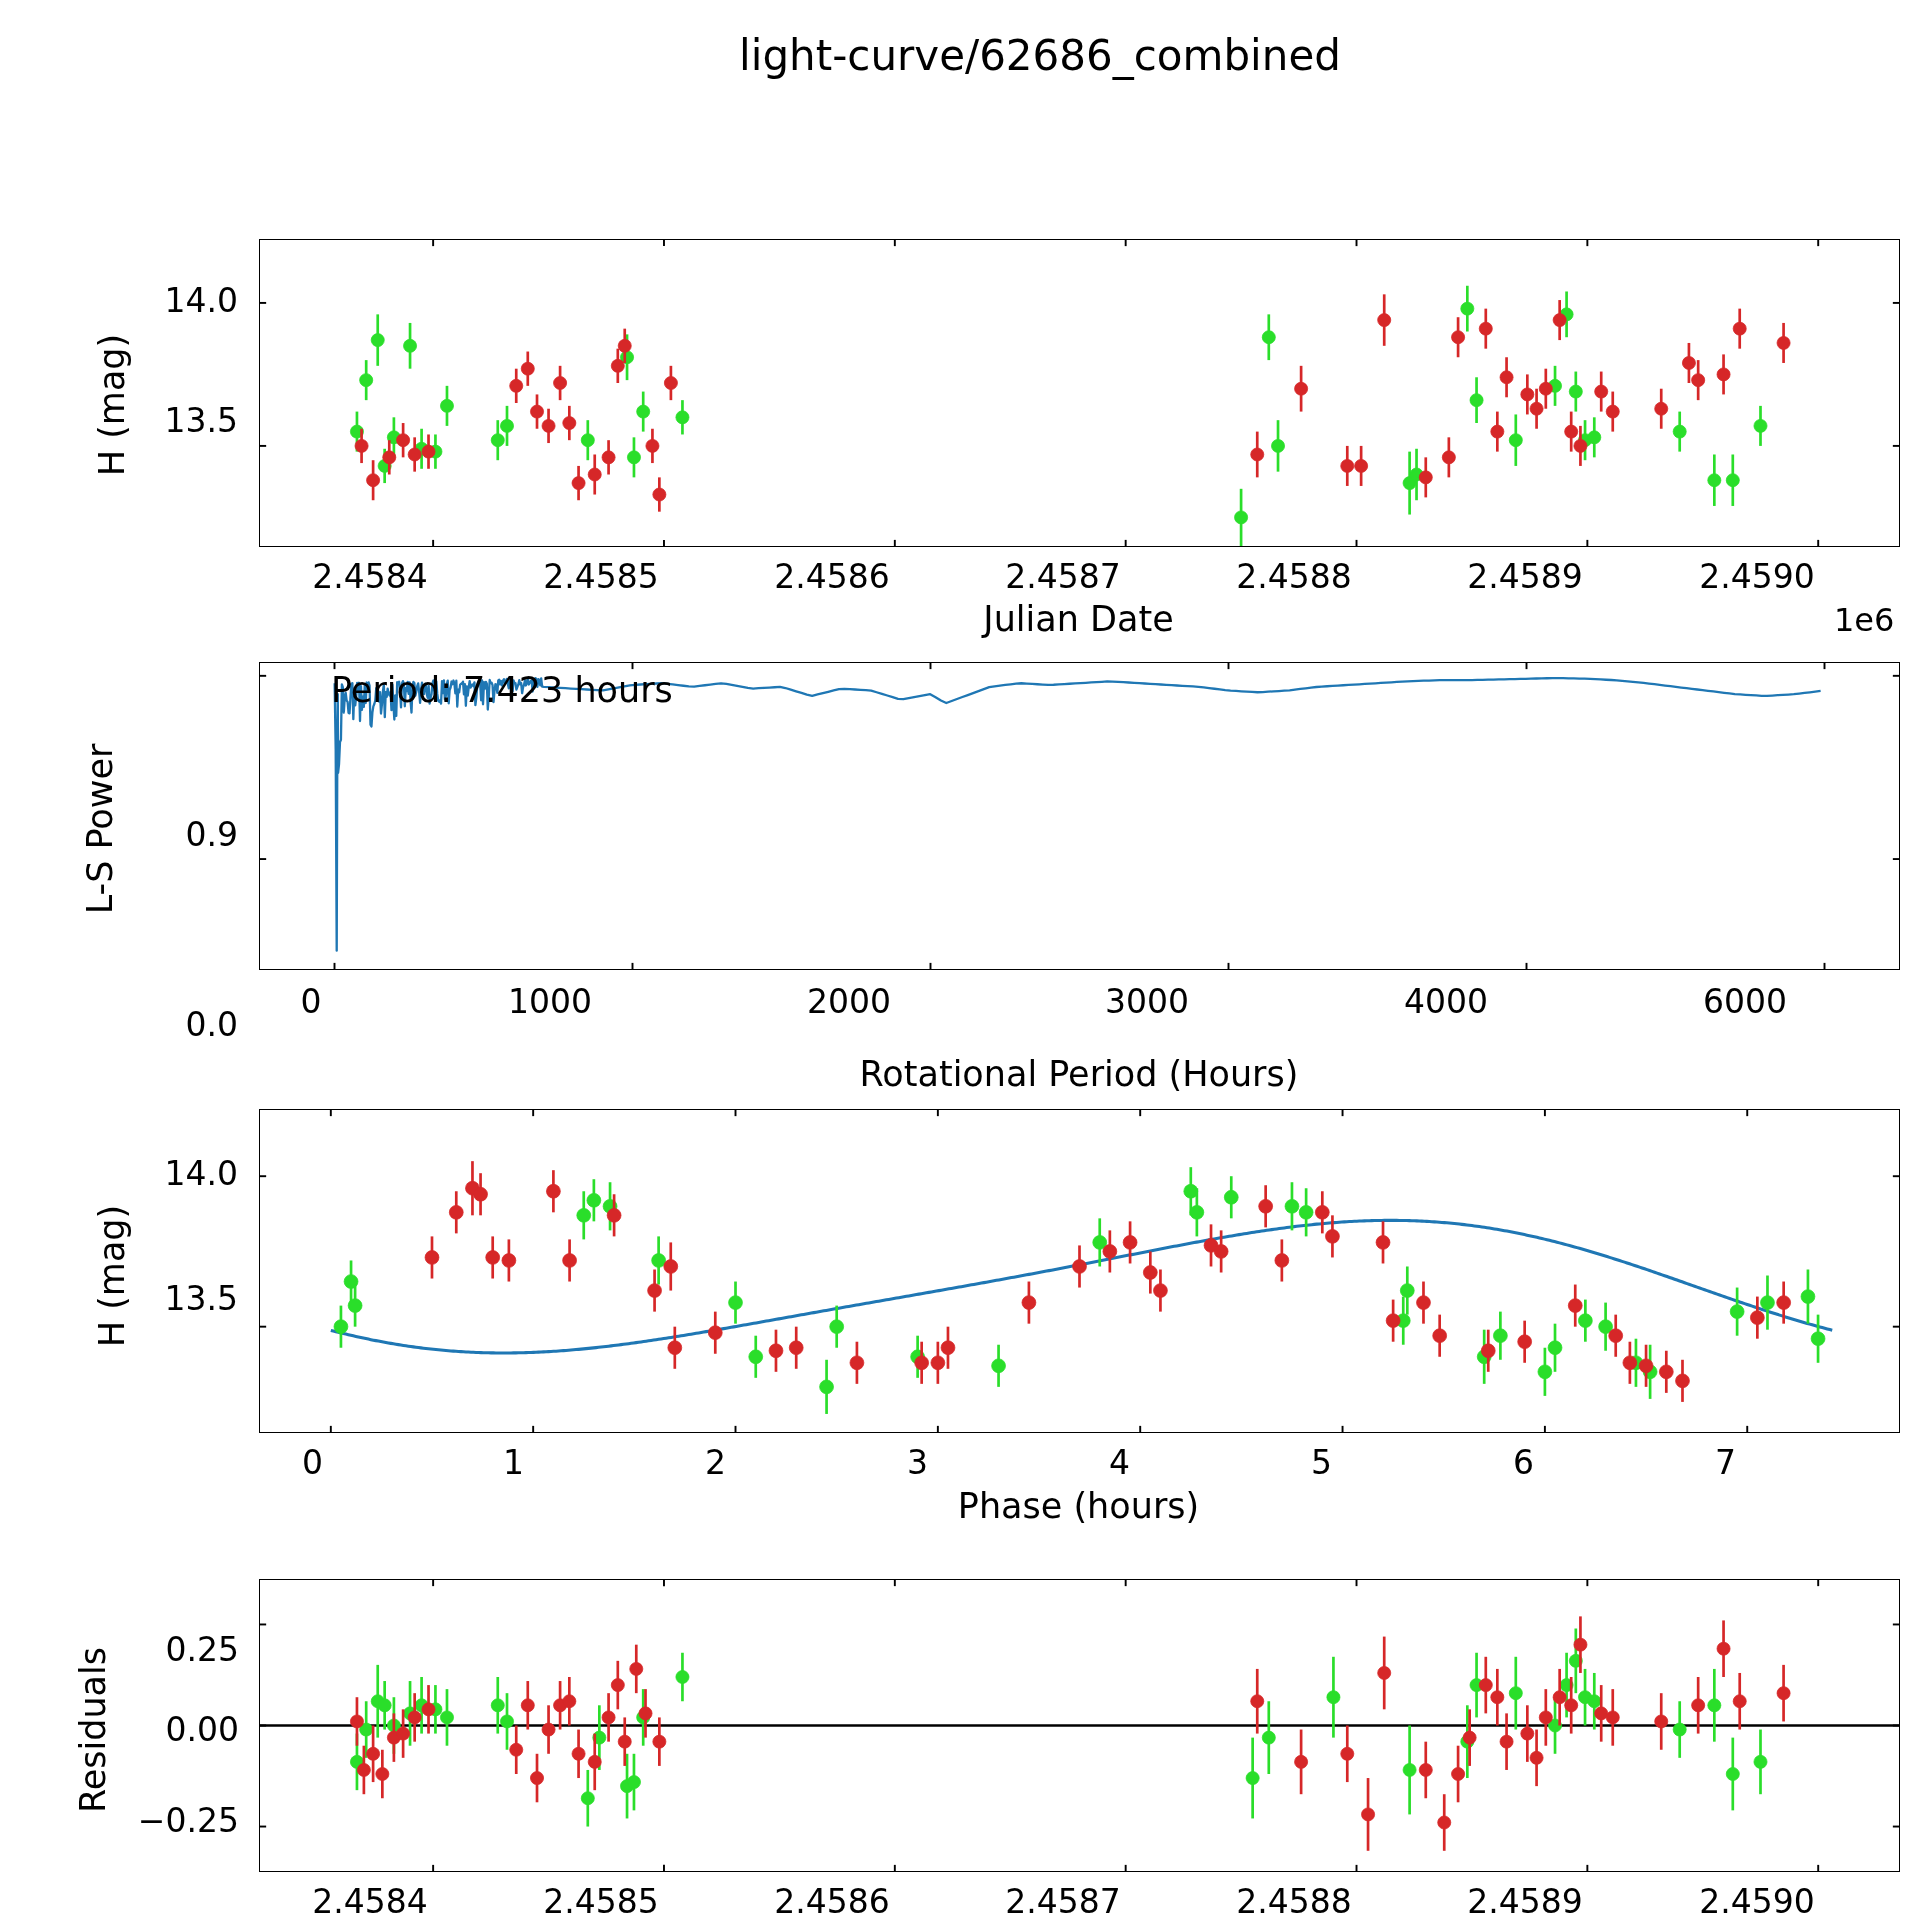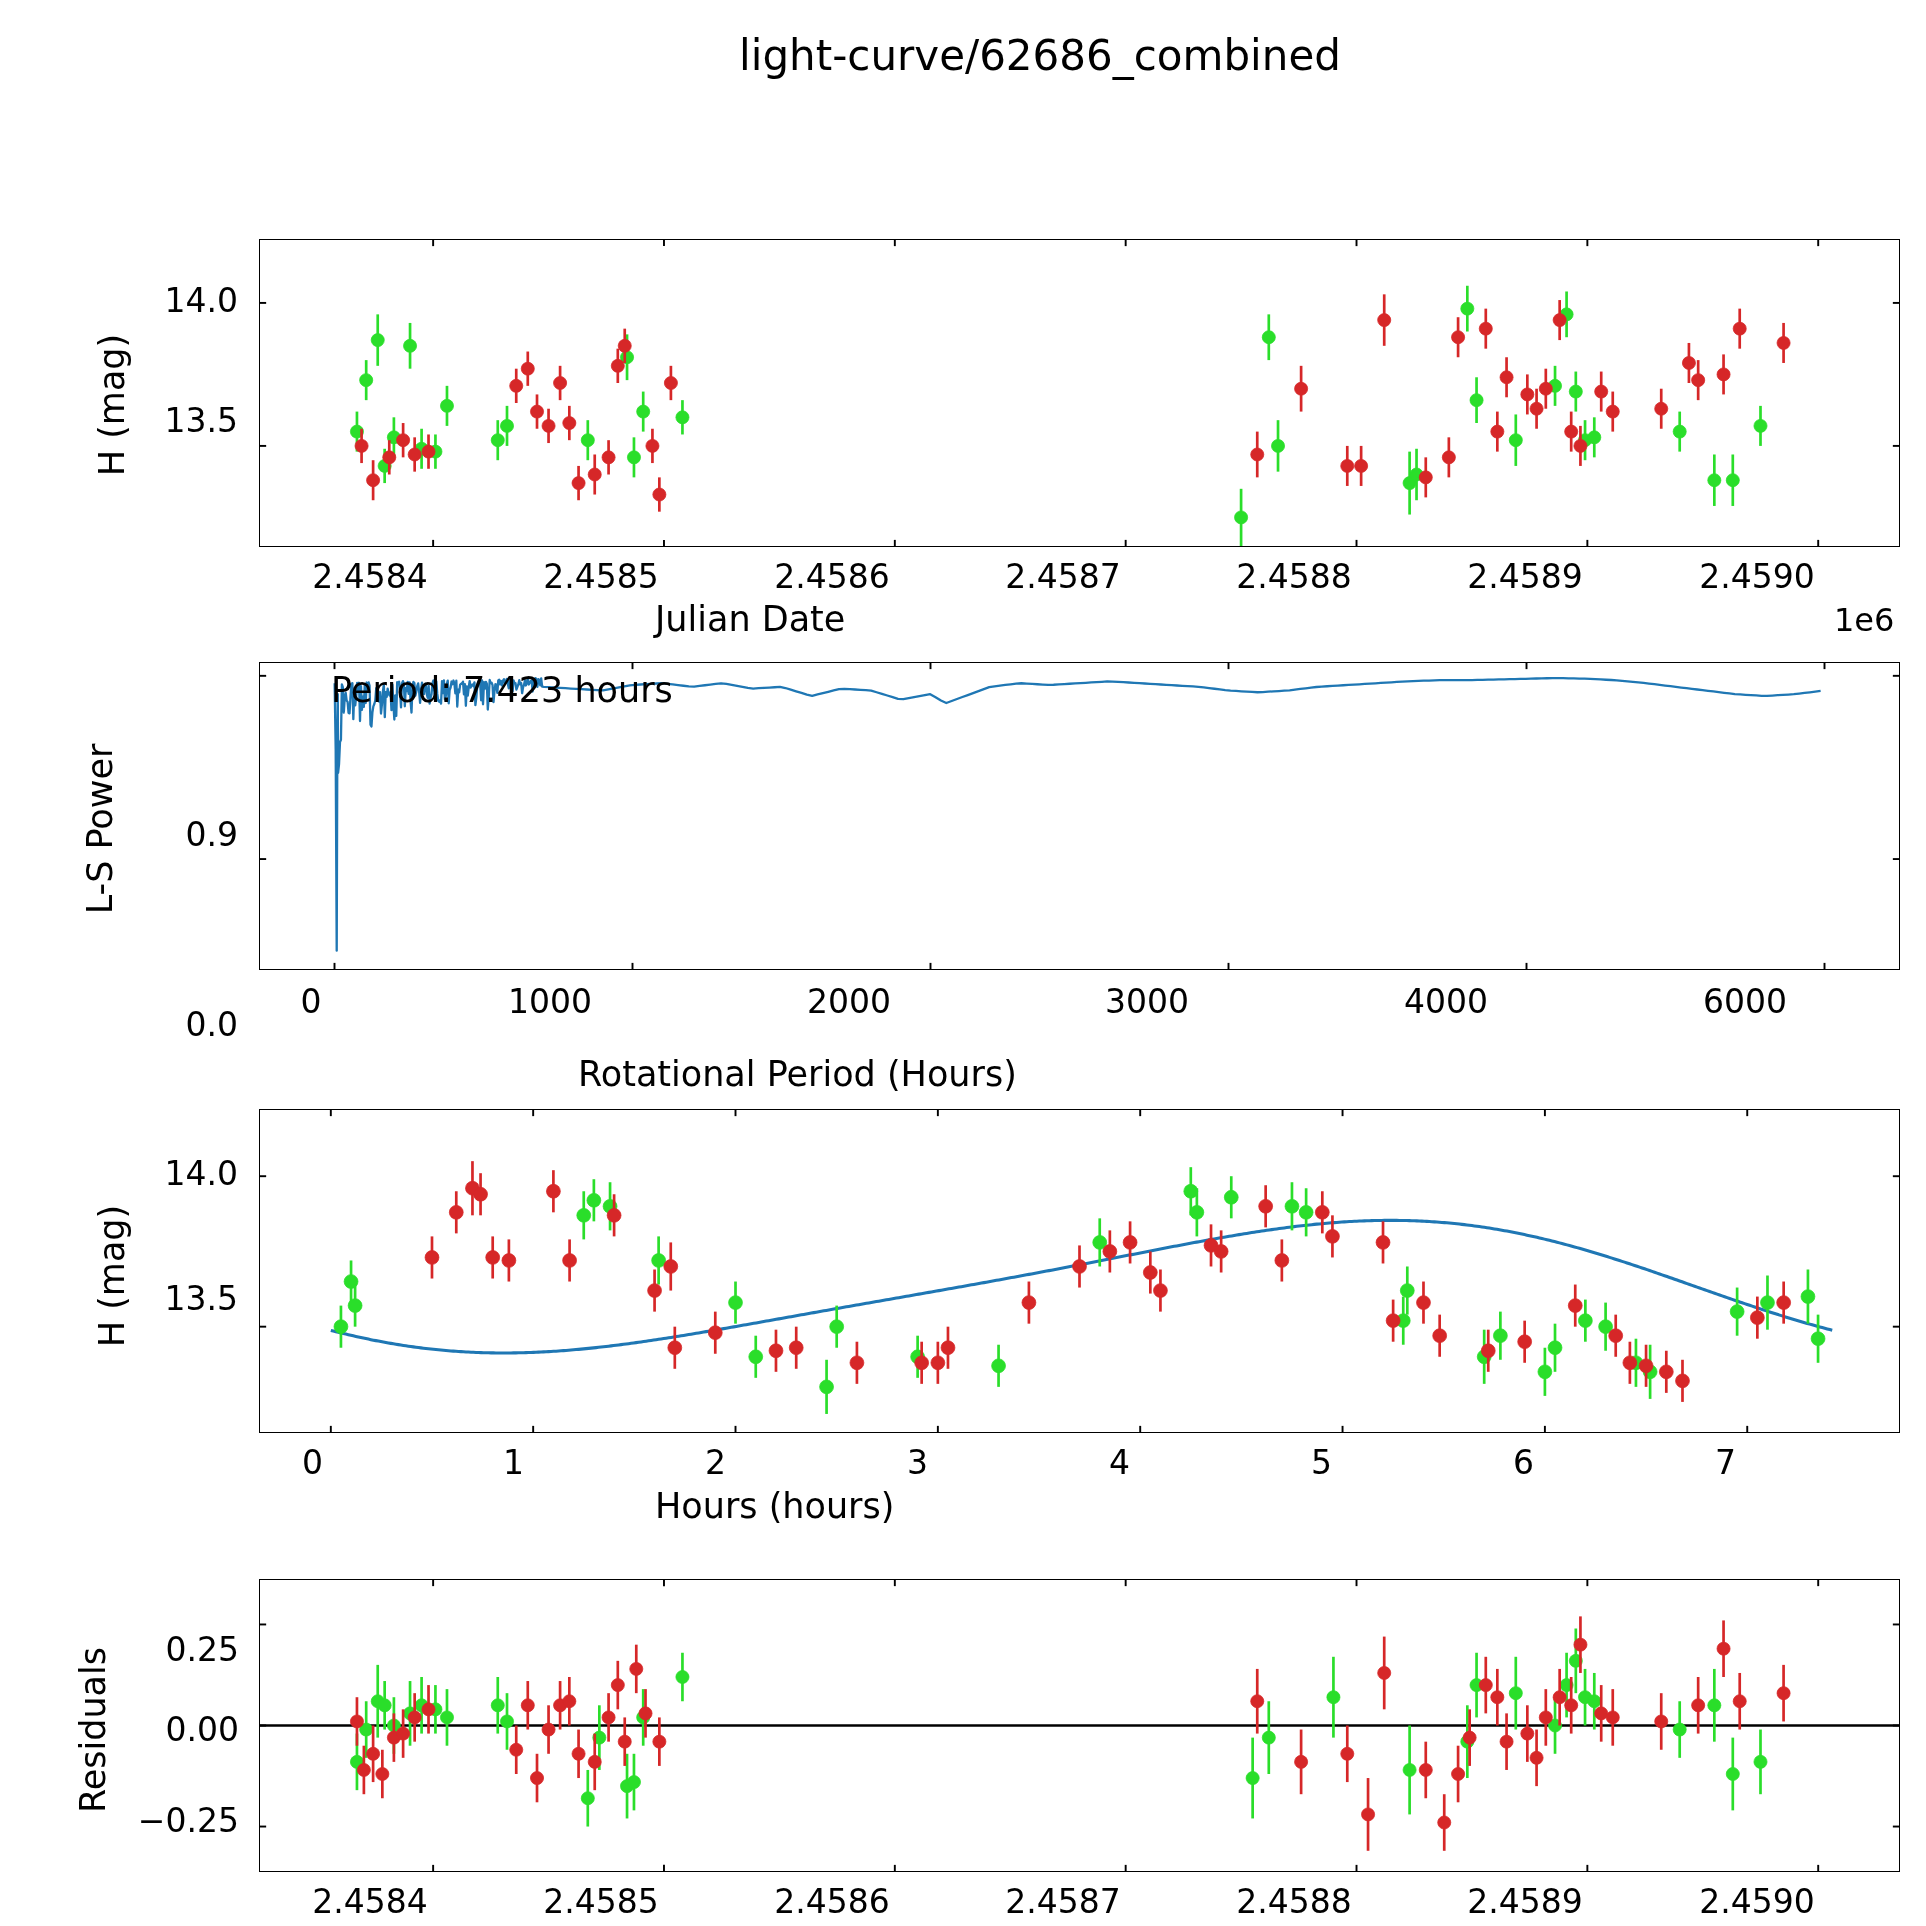--- a/index.html
+++ b/index.html
@@ -50,20 +50,21 @@
   .ylabel {
     position: absolute;
     transform-origin: 50% 50%;
     font-size: 35px;
     white-space: nowrap;
     text-align: center;
   }
   .xlabel {
     position: absolute;
     font-size: 35px;
+    text-align: center;
     white-space: nowrap;
   }
   .ticklabel {
     position: absolute;
     font-size: 33px;
     white-space: nowrap;
   }
   .tick-x {
     text-align: center;
   }
@@ -520,21 +521,21 @@
 
     <div class="ticklabel tick-x" style="left:274px; top:349px; width:77px;">0</div>
     <div class="ticklabel tick-x" style="left:475px; top:349px; width:77px;">1</div>
     <div class="ticklabel tick-x" style="left:677px; top:349px; width:77px;">2</div>
     <div class="ticklabel tick-x" style="left:879px; top:349px; width:77px;">3</div>
     <div class="ticklabel tick-x" style="left:1081px; top:349px; width:77px;">4</div>
     <div class="ticklabel tick-x" style="left:1283px; top:349px; width:77px;">5</div>
     <div class="ticklabel tick-x" style="left:1485px; top:349px; width:77px;">6</div>
     <div class="ticklabel tick-x" style="left:1687px; top:349px; width:77px;">7</div>
 
-    <div class="xlabel" style="left:655px; top:392px; width:847px;">Hours (hours)</div>
+    <div class="xlabel" style="left:655px; top:392px; width:847px;">Phase (hours)</div>
   </div>
 
   <div class="panel" style="left:0; top:1564px; width:2080px; height:431px;">
     <div class="axes" style="left:259px; top:15.4px; width:1641px; height:293px;">
       <svg class="plotsvg" id="svg-rs" viewBox="0 0 4260 760" preserveAspectRatio="none">
           <line x1="450" y1="760" x2="450" y2="744" stroke="#000" stroke-width="5"></line>
           <line x1="450" y1="0" x2="450" y2="16" stroke="#000" stroke-width="5"></line>
           <line x1="1050" y1="760" x2="1050" y2="744" stroke="#000" stroke-width="5"></line>
           <line x1="1050" y1="0" x2="1050" y2="16" stroke="#000" stroke-width="5"></line>
           <line x1="1650" y1="760" x2="1650" y2="744" stroke="#000" stroke-width="5"></line>

